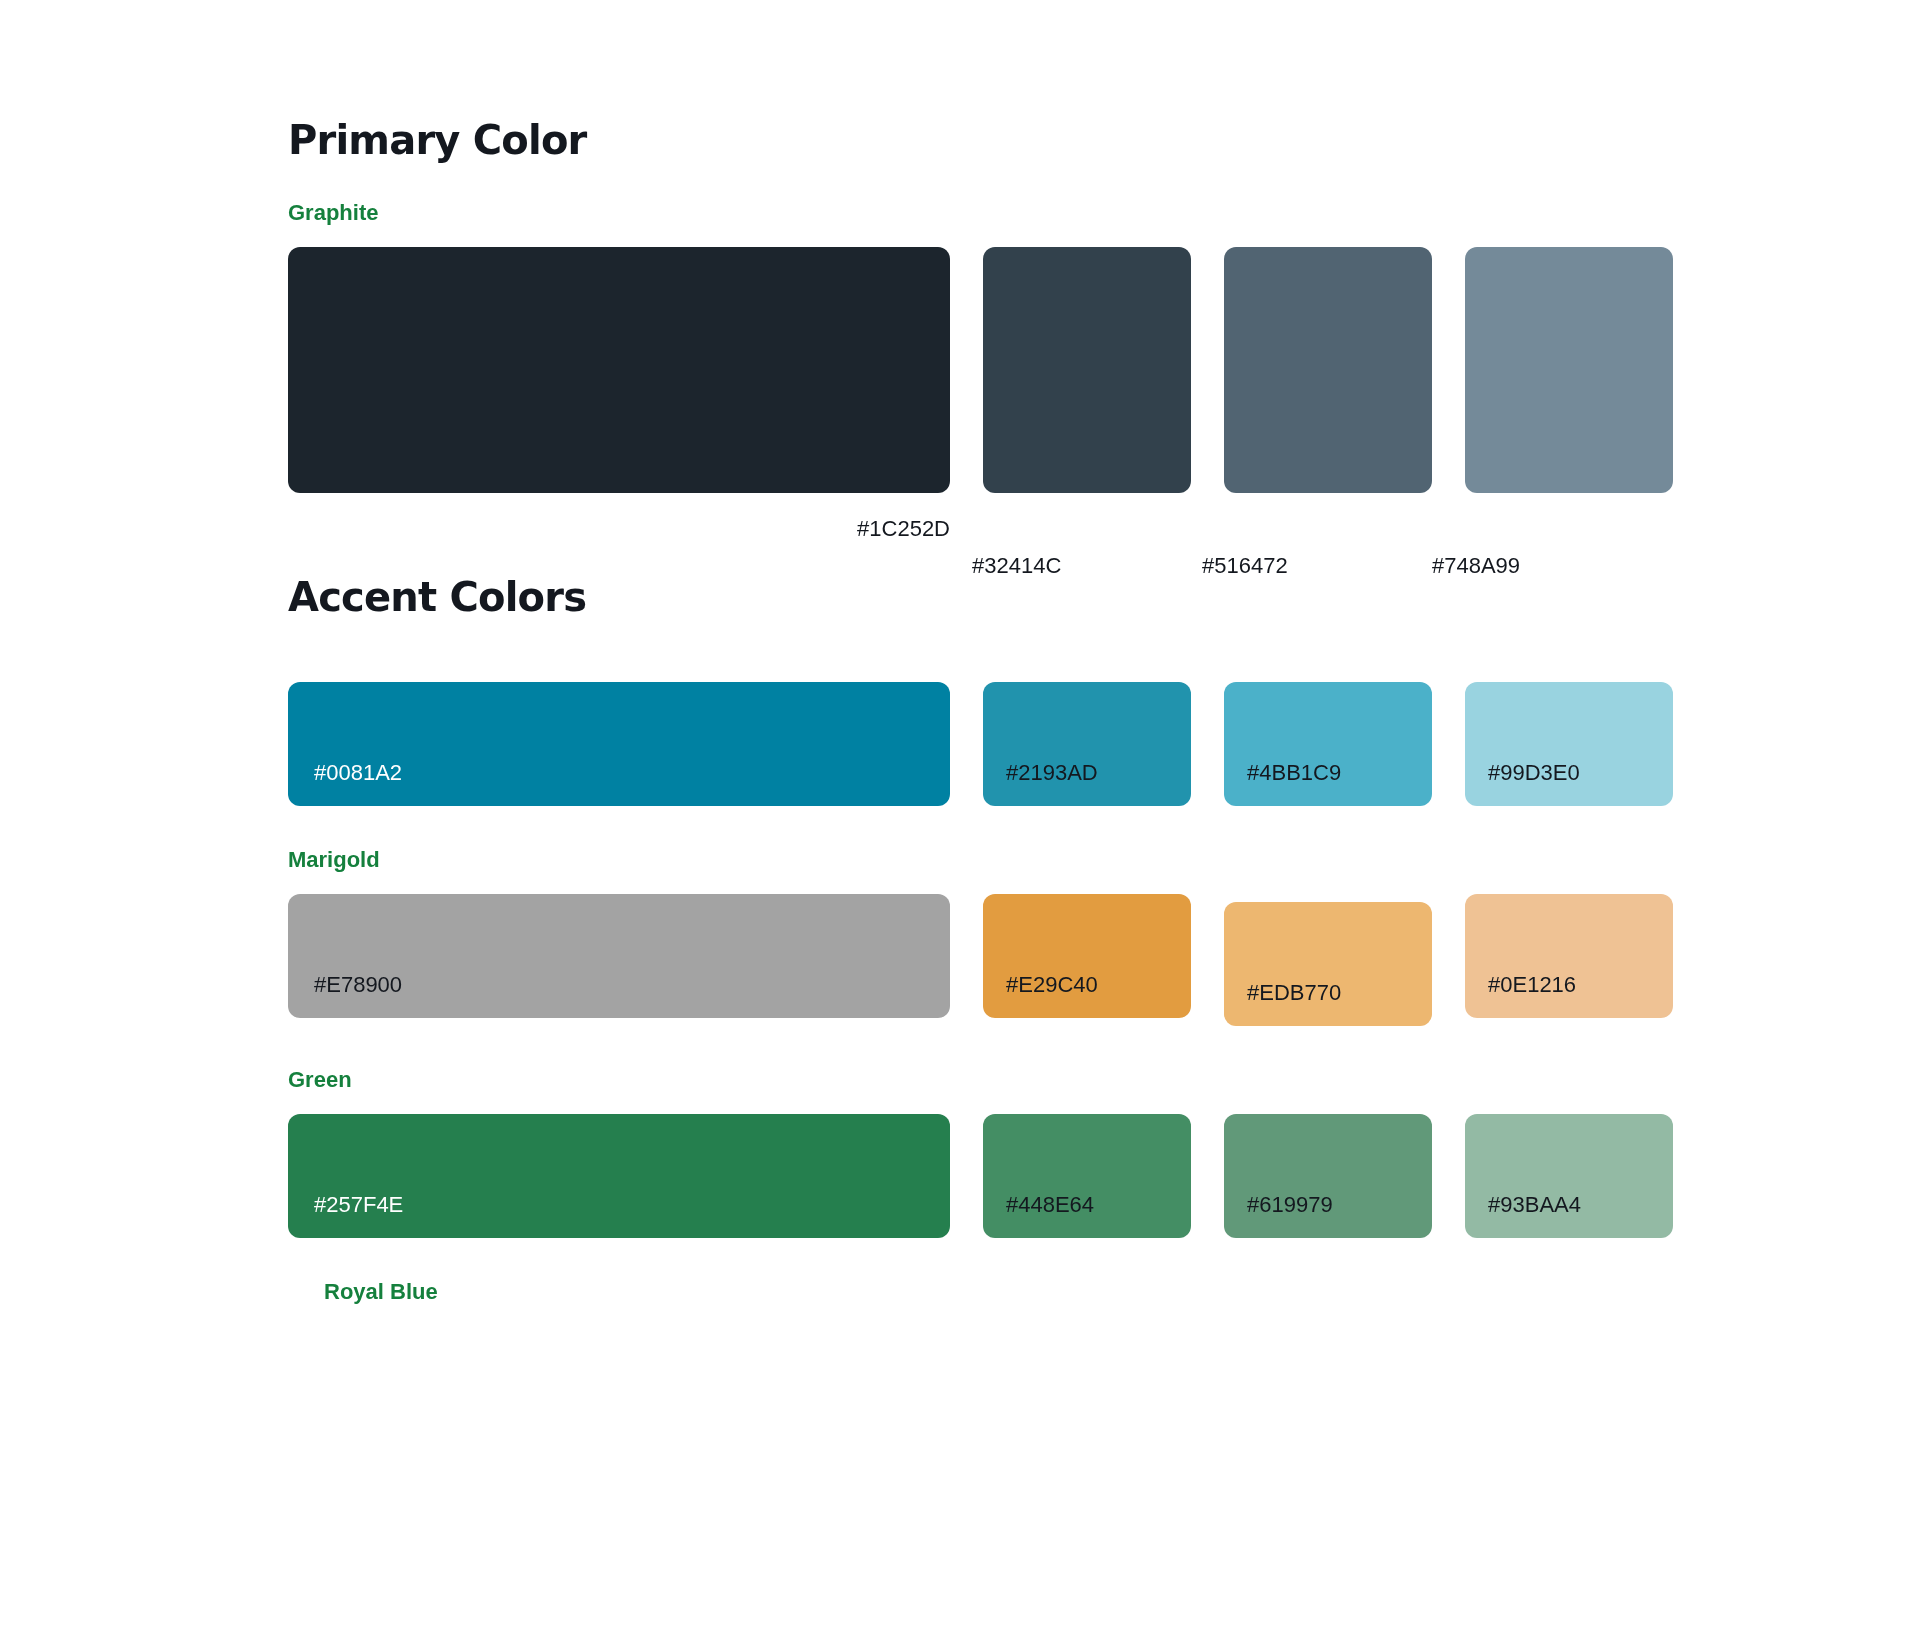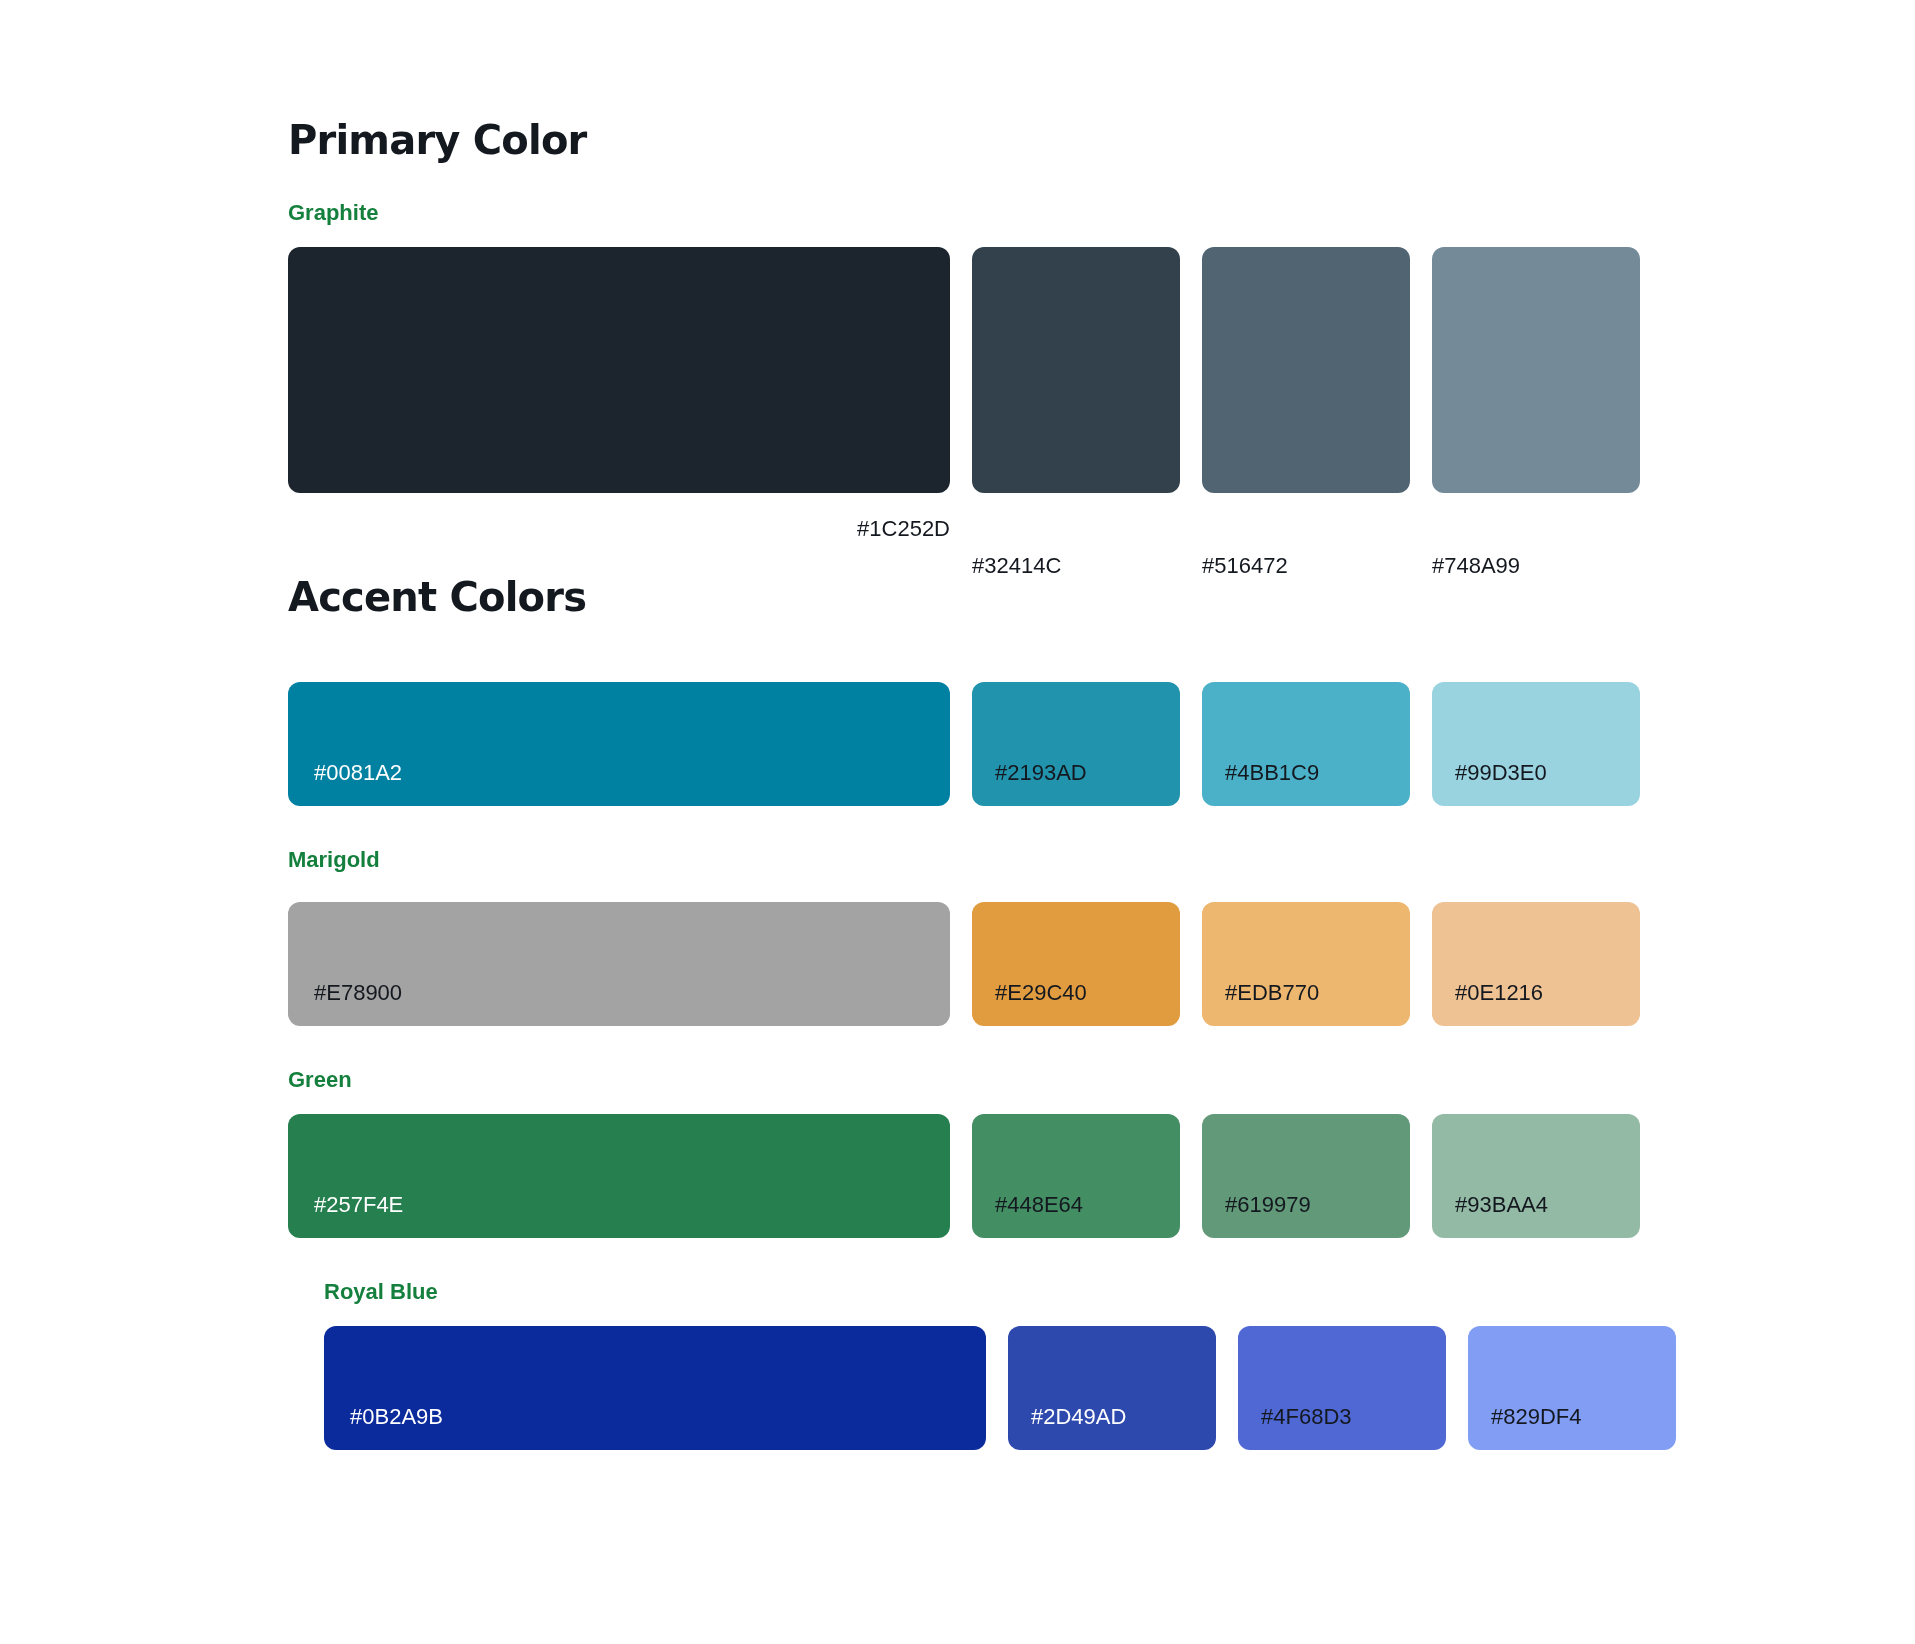--- a/index.html
+++ b/index.html
@@ -46,22 +46,22 @@
     font-family: "Liberation Sans", sans-serif;
     font-weight: 700;
     font-size: 22px;
     color: #15803d;
     line-height: 1;
   }
 
   
   .swatch-row {
     display: flex;
-    align-items: flex-end;
-    gap: 22px;
+    align-items: flex-start;
+    gap: 33px;
     width: 1340px;
   }
 
   .swatch {
     position: relative;
     border-radius: 12px;
     flex: 0 0 auto;
   }
 
   .swatch.wide  { width: 662px; }
@@ -182,30 +182,16 @@
               <span class="hex-inside" style="color: rgb(20, 24, 31);">#619979</span>
             </div>
             <div class="swatch small" style="background: rgb(147, 186, 164);">
               <span class="hex-inside" style="color: rgb(20, 24, 31);">#93BAA4</span>
             </div>
           </div>
         </div>
         <div style="margin-top: 43px; padding-left: 36px;">
           <div class="group-name">Royal Blue</div>
           <div class="gap-group-to-row"></div>
-          <div class="swatch-row accent-row">
-            <div class="swatch wide" style="background: rgb(11, 42, 155);">
-              <span class="hex-inside" style="color: rgb(255, 255, 255);">#0B2A9B</span>
-            </div>
-            <div class="swatch small" style="background: rgb(45, 73, 173);">
-              <span class="hex-inside" style="color: rgb(255, 255, 255);">#2D49AD</span>
-            </div>
-            <div class="swatch small" style="background: rgb(79, 104, 211);">
-              <span class="hex-inside" style="color: rgb(20, 24, 31);">#4F68D3</span>
-            </div>
-            <div class="swatch small" style="background: rgb(130, 157, 244);">
-              <span class="hex-inside" style="color: rgb(20, 24, 31);">#829DF4</span>
-            </div>
-          </div>
         </div>
       </div>
     </div>
 </div>
 
 </body></html>

